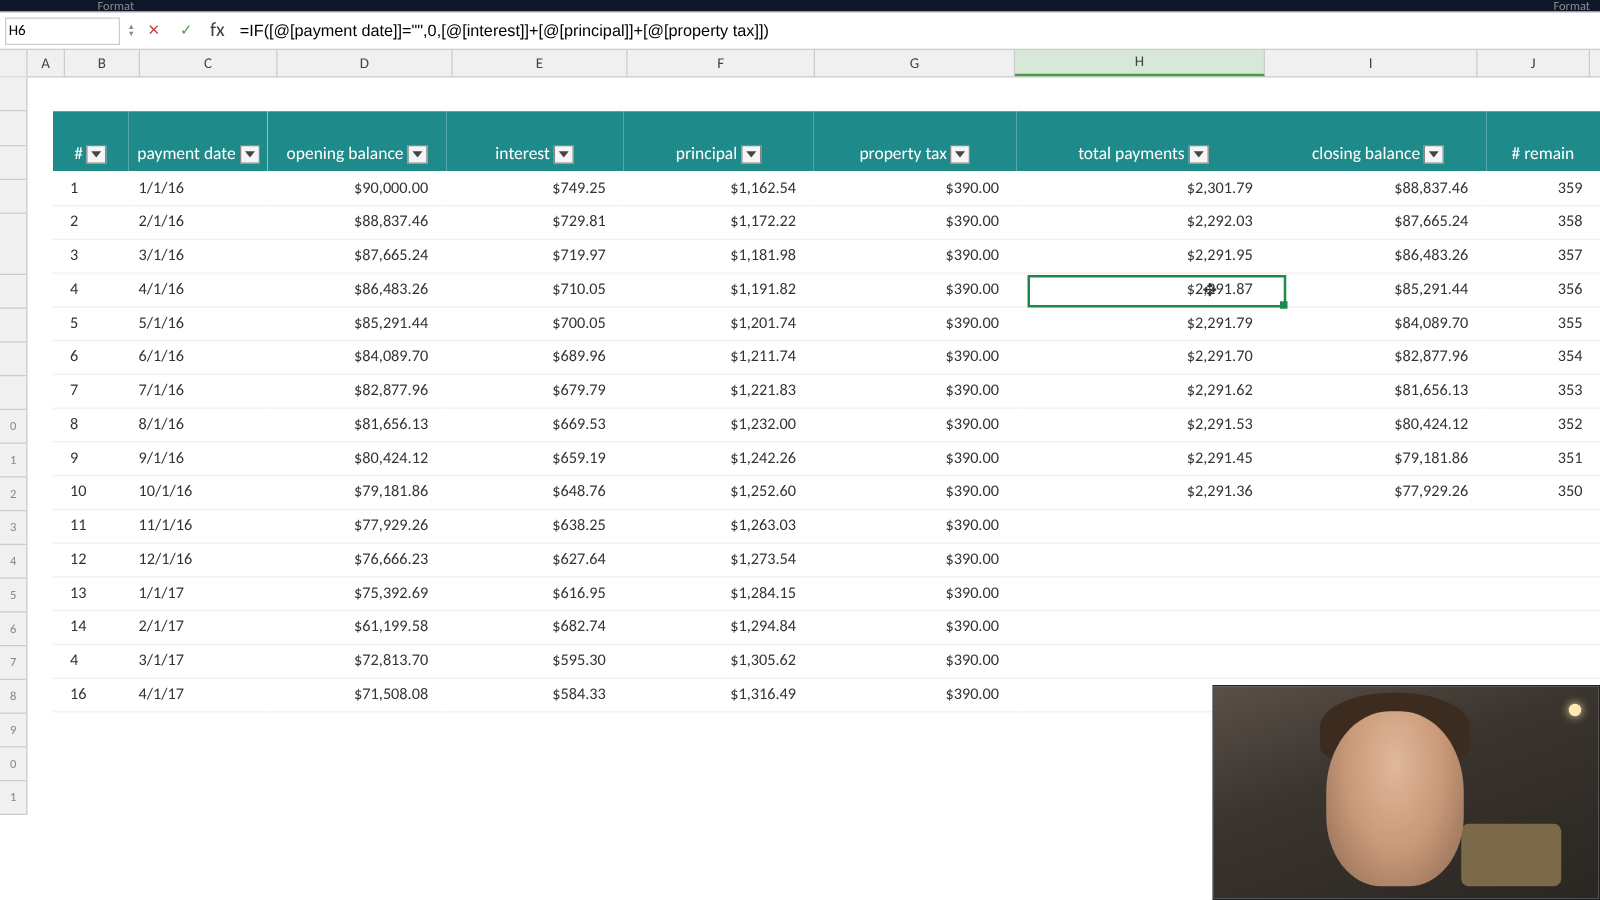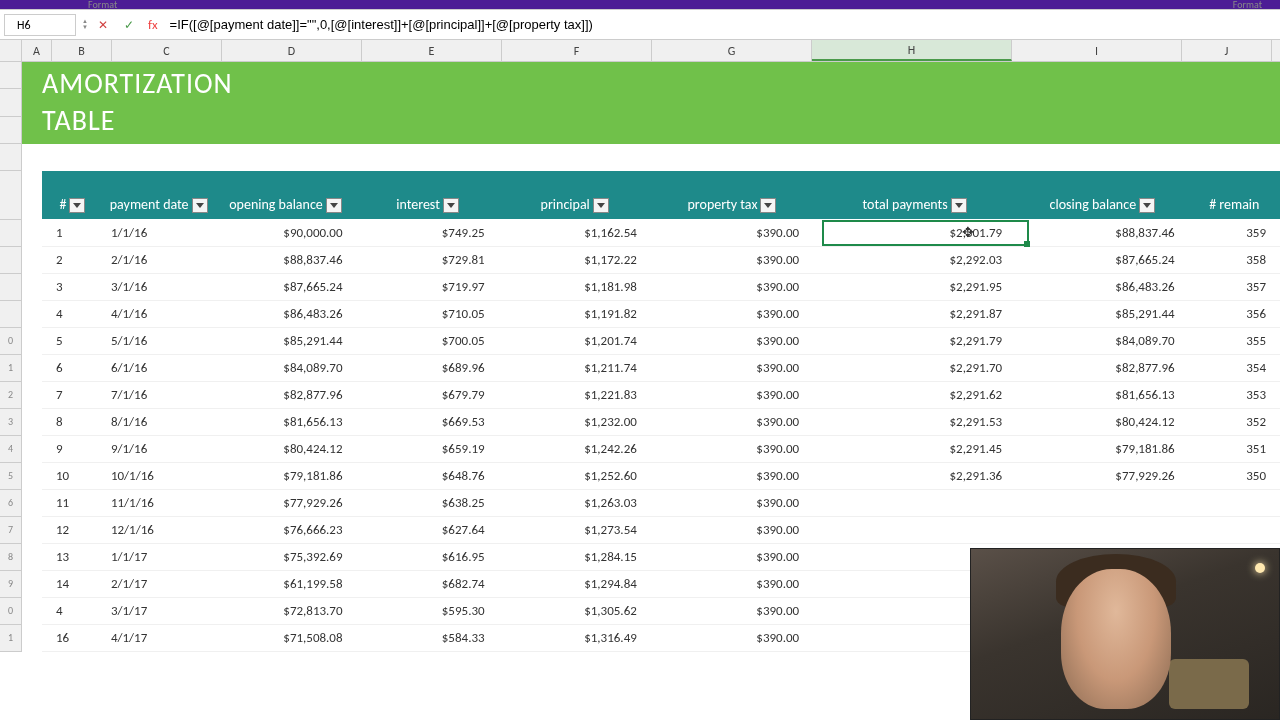--- a/index.html
+++ b/index.html
@@ -1,29 +1,29 @@
 <!DOCTYPE html>
 <html><head>
 <meta charset="utf-8">
 <style>
   * { box-sizing: border-box; margin: 0; padding: 0; }
   body { font-family: Calibri, Arial, sans-serif; font-size: 12px; background: #fff; overflow: hidden; width: 1280px; height: 720px; position: relative; }
   
-  .ribbon-edge { height: 10px; background: #4c1d95; border-bottom: 1px solid #ccc; display: flex; align-items: center; padding: 0 18px; justify-content: space-between; }
+  .ribbon-edge { height: 10px; background: #0f172a; border-bottom: 1px solid #ccc; display: flex; align-items: center; padding: 0 8px; justify-content: space-between; }
   .ribbon-edge .format-left { font-size: 10px; color: #888; margin-left: 70px; }
   .ribbon-edge .format-right { font-size: 10px; color: #888; }
   
   .formula-bar { height: 30px; background: #fff; border-bottom: 1px solid #ccc; display: flex; align-items: center; padding: 0 4px; gap: 4px; }
-  .cell-ref-box { width: 72px; height: 22px; border: 1px solid #ccc; display: flex; align-items: center; padding: 0 12px; font-size: 12px; }
+  .cell-ref-box { width: 92px; height: 22px; border: 1px solid #ccc; display: flex; align-items: center; padding: 0 2px; font-size: 12px; }
   .cell-ref-dd { display:flex; flex-direction:column; gap:1px; margin-left:2px; }
   .cell-ref-dd span { font-size:6px; line-height:5px; color:#888;}
   .fb-btn { width: 22px; height: 22px; display:flex; align-items:center; justify-content:center; color:#888; cursor:pointer; }
   .fb-btn.cancel { color:#d04040; }
   .fb-btn.confirm { color:#4a9a4a; }
-  .fx-label { font-size: 13px; color:#ef4444; margin: 0 4px; }
+  .fx-label { font-size: 16px; color:#404040; margin: 0 4px; }
   .formula-input { flex:1; border: none; outline: none; font-size: 13px; padding: 2px 4px; }
   
   .sheet-area { position: relative; }
   
   .col-headers { display: flex; height: 22px; border-bottom: 1px solid #ccc; background: #f0f0f0; }
   .corner { width: 22px; border-right: 1px solid #ccc; background:#f0f0f0; }
   .col-header { border-right: 1px solid #ccc; display:flex; align-items:center; justify-content:center; font-size:12px; color:#444; }
   .col-header.active { background:#d8e8d8; border-bottom: 2px solid #4a9a4a; }
   
   .grid-body { display:flex; }
@@ -120,24 +120,20 @@
         <div class="row-header">5</div>
         <div class="row-header">6</div>
         <div class="row-header">7</div>
         <div class="row-header">8</div>
         <div class="row-header">9</div>
         <div class="row-header">0</div>
         <div class="row-header">1</div>
       </div>
     <div class="cells">
 
-      <div class="title-band">
-        <div class="t1">AMORTIZATION</div>
-        <div class="t2">TABLE</div>
-      </div>
 
       <div class="spacer-row"></div>
 
       <div class="table-wrap">
         <table class="data">
           <colgroup>
             <col style="width:60px">
               <col style="width:110px">
               <col style="width:140px">
               <col style="width:140px">

